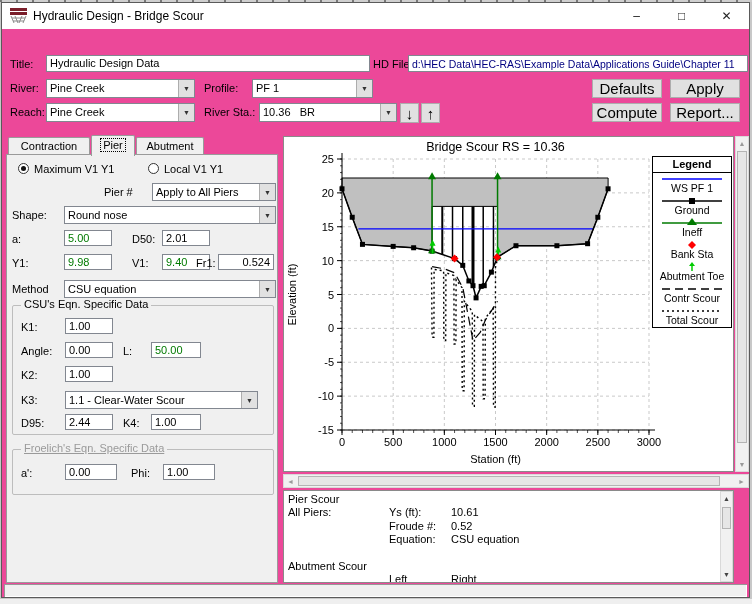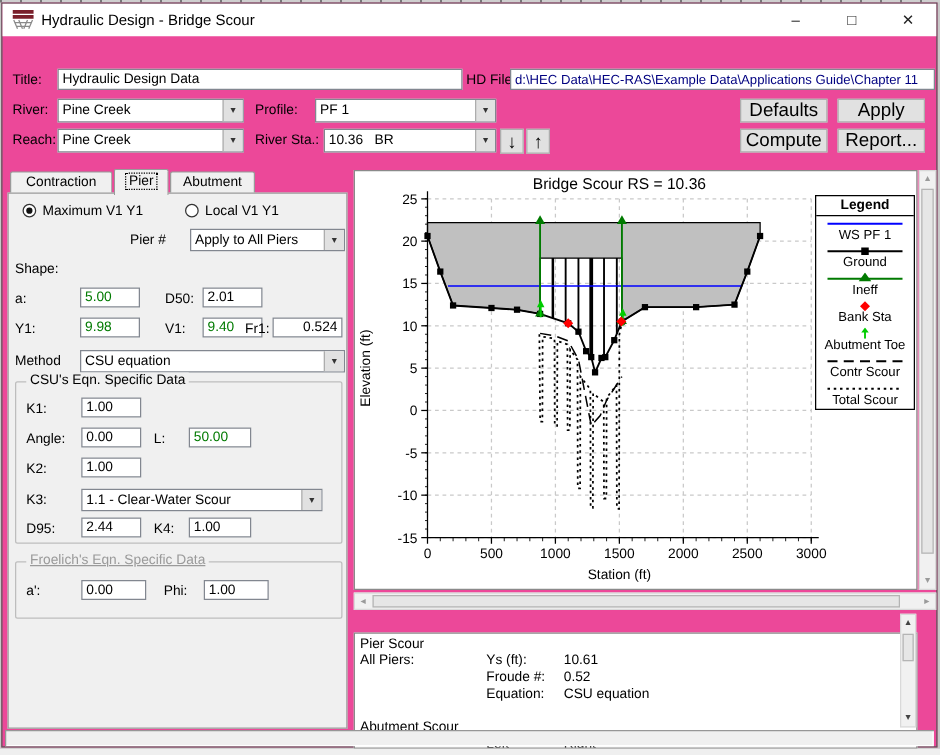--- a/index.html
+++ b/index.html
@@ -64,21 +64,21 @@
     border:1px solid #000;z-index:3;}
   #legendbox .ltitle{font-size:11px;font-weight:bold;text-align:center;
     border-bottom:1px solid #000;padding:1px 0 2px 0;}
   .lentry{height:21px;text-align:center;}
   .lentry svg{display:block;margin:1px auto 0 auto;}
   .lentry .llab{font-size:10.5px;line-height:10px;}
   svg text{font-family:"Liberation Sans",sans-serif;}
   
   #resouter{position:absolute;left:281px;top:487px;width:466px;height:93px;}
   #resmain{position:absolute;left:0;top:0;width:451px;height:93px;background:#fff;
-    border:1px solid #8a8a8a;overflow:hidden;margin-top:16px;}
+    border:1px solid #8a8a8a;overflow:hidden;}
   .rrow{position:relative;height:13.4px;font-size:11px;white-space:pre;}
   .rrow span{position:absolute;top:0;}
   .rrow .c1{left:4px;} .rrow .c2{left:105px;} .rrow .c3{left:167px;}
   #statusbar{position:absolute;left:2px;top:581px;width:743px;height:13px;background:#f0f0f0;
     box-shadow:inset 1px 1px 0 #979797, inset -1px -1px 0 #fff;}
 </style>
 </head>
 <body>
 
 <div id="topsliver"></div>
@@ -106,21 +106,21 @@
   <div class="abs tf navy" style="left:406px;top:52px;width:340px;height:17px;padding-top:2px">d:\HEC Data\HEC-RAS\Example Data\Applications Guide\Chapter 11</div>
 
   <span class="abs lbl" style="left:8px;top:79px">River:</span>
   <div class="abs combo" style="left:44px;top:76px;width:149px;height:19px">
     <span class="cval">Pine Creek</span>
     <span class="cbtn">
         <span class="dar">▼</span>
       </span>
   </div>
   <span class="abs lbl" style="left:202px;top:79px">Profile:</span>
-  <div class="abs combo" style="left:250px;top:76px;width:145px;height:19px">
+  <div class="abs combo" style="left:250px;top:76px;width:121px;height:19px">
     <span class="cval">PF 1</span>
     <span class="cbtn">
         <span class="dar">▼</span>
       </span>
   </div>
   <div class="abs btn" style="left:590px;top:76px;width:70px;height:19px">Defaults</div>
   <div class="abs btn" style="left:668px;top:76px;width:70px;height:19px">Apply</div>
 
   <span class="abs lbl" style="left:8px;top:103px">Reach:</span>
   <div class="abs combo" style="left:44px;top:100px;width:149px;height:19px">
@@ -154,20 +154,26 @@
 
     <span class="abs lbl" style="left:98px;top:51px">Pier #</span>
     <div class="abs combo" style="left:146px;top:48px;width:124px;height:18px">
       <span class="cval">Apply to All Piers</span>
       <span class="cbtn">
           <span class="dar">▼</span>
         </span>
     </div>
 
     <span class="abs lbl" style="left:6px;top:74px">Shape:</span>
+    <div class="abs combo" style="left:58px;top:71px;width:212px;height:18px">
+      <span class="cval">Round nose</span>
+      <span class="cbtn">
+          <span class="dar">▼</span>
+        </span>
+    </div>
 
     <span class="abs lbl" style="left:6px;top:98px">a:</span>
     <div class="abs tf green" style="left:58px;top:95px;width:48px;height:16px">5.00</div>
     <span class="abs lbl" style="left:126px;top:98px">D50:</span>
     <div class="abs tf" style="left:156px;top:95px;width:48px;height:16px">2.01</div>
 
     <span class="abs lbl" style="left:6px;top:122px">Y1:</span>
     <div class="abs tf green" style="left:58px;top:119px;width:48px;height:16px">9.98</div>
     <span class="abs lbl" style="left:126px;top:122px">V1:</span>
     <div class="abs tf green" style="left:156px;top:119px;width:48px;height:16px">9.40</div>

